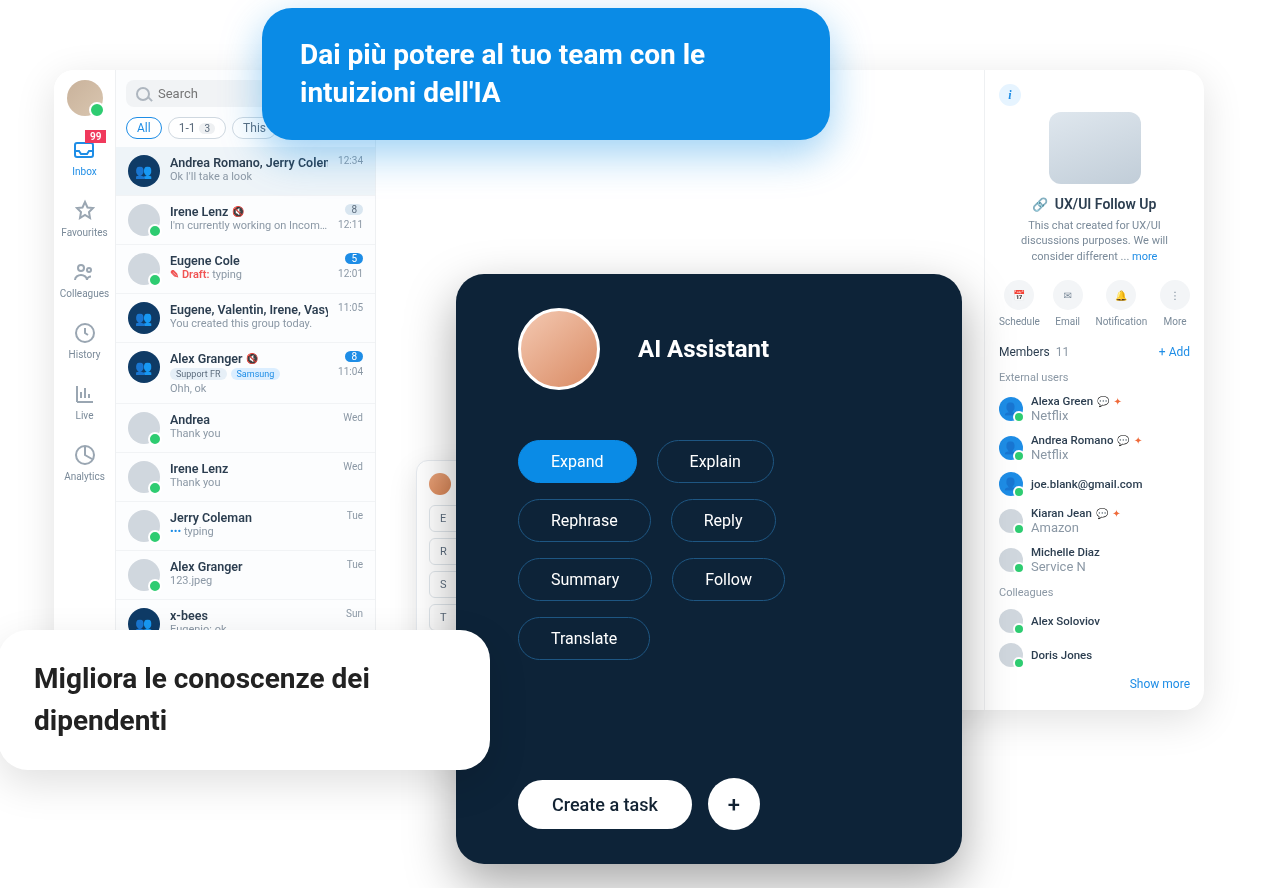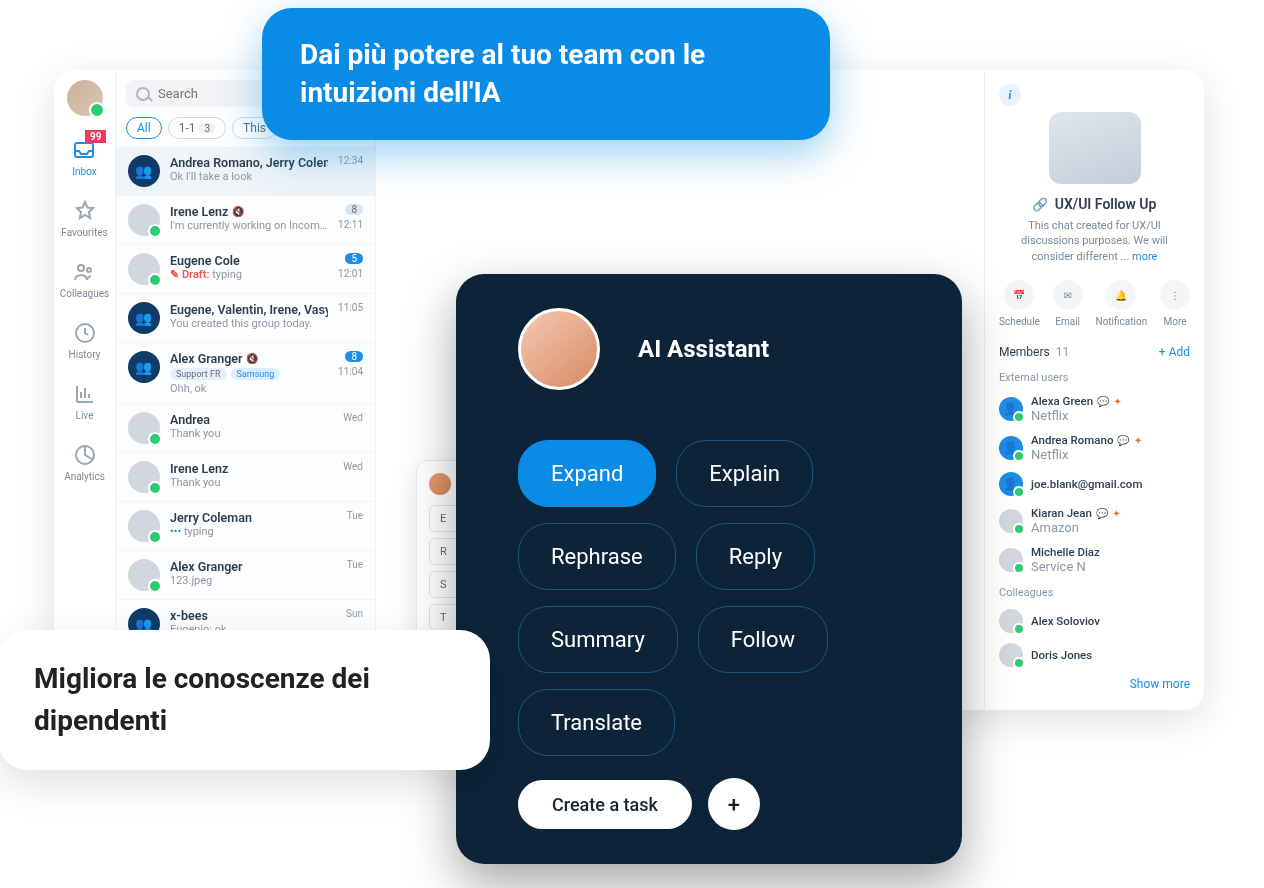--- a/index.html
+++ b/index.html
@@ -86,21 +86,21 @@
   .ai-peek-head { display:flex; align-items:center; gap:8px; font-size:12px; color:#2c3e50; font-weight:600; margin-bottom:10px; }
   .ai-peek-av { width:22px; height:22px; border-radius:50%; background:linear-gradient(135deg,#e7a27a,#d78455); }
   .ai-peek-opt { border:1px solid #dfe5ea; border-radius:6px; padding:6px 10px; font-size:11px; color:#5d6d7e; margin-bottom:6px; cursor:pointer; text-align:left; }
 
   
   .ai-card { position:absolute; left:456px; top:274px; width:506px; height:590px; background:#0d2338; color:#fff; border-radius:28px; padding:34px 38px 30px; box-shadow:0 20px 50px rgba(0,0,0,0.35); }
   .ai-head { display:flex; align-items:center; gap:38px; margin-bottom:50px; padding-left:24px; }
   .ai-av { width:82px; height:82px; border-radius:50%; background:linear-gradient(140deg,#f4c9b2,#d98a63); border:3px solid #fff; }
   .ai-title { font-size:24px; font-weight:700; }
   .ai-chips { display:flex; flex-wrap:wrap; gap:16px 20px; padding-left:24px; }
-  .ai-chip { border:1.5px solid #1e5682; border-radius:30px; padding:20px 32px; font-size:22px; cursor:pointer; background:transparent; color:#fff; }
+  .ai-chip { border:1.5px solid #1e5682; border-radius:30px; padding:11px 32px; font-size:16px; cursor:pointer; background:transparent; color:#fff; }
   .ai-chip.active { background:#0a8be6; border-color:#0a8be6; }
   .ai-foot { position:absolute; left:62px; bottom:34px; display:flex; gap:16px; align-items:center; }
   .ai-primary { background:#fff; color:#132333; border:none; border-radius:28px; padding:14px 34px; font-size:18px; font-weight:500; cursor:pointer; }
   .ai-plus { width:52px; height:52px; border-radius:50%; background:#fff; color:#132333; display:flex; align-items:center; justify-content:center; font-size:22px; font-weight:500; cursor:pointer; }
 
   
   .ico-inbox, .ico-star, .ico-people, .ico-clock, .ico-live, .ico-pie { display:block; }
 </style>
 </head>
 <body>

